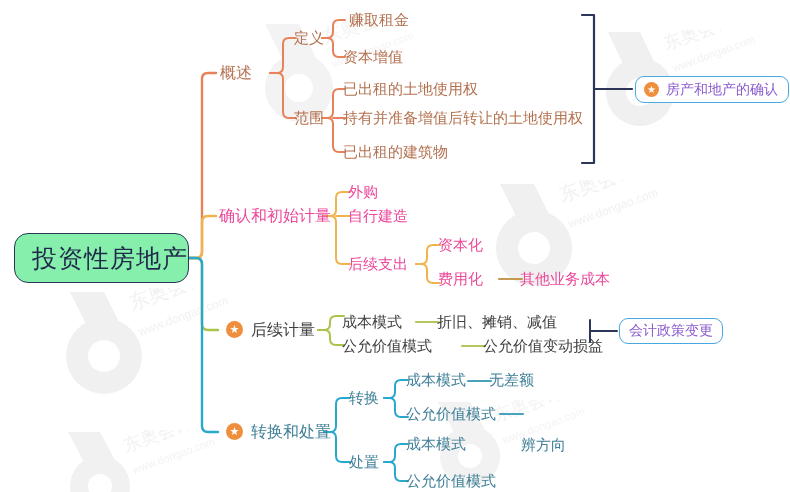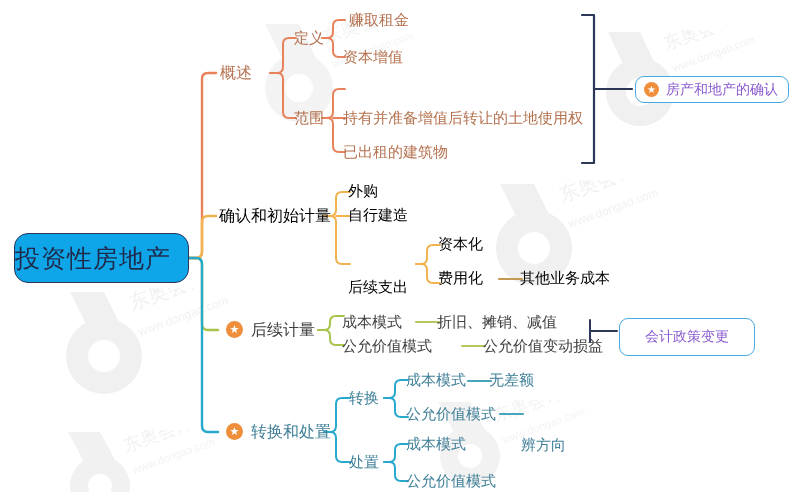--- a/index.html
+++ b/index.html
@@ -13,50 +13,50 @@
   #stage{position:absolute;left:0;top:0;width:790px;height:492px;}
   .wm{position:absolute;pointer-events:none;user-select:none;}
   .wm svg{display:block;}
   .node{position:absolute;white-space:nowrap;}
 
   
   #root-node{
     left:14px;top:233px;width:175px;height:50px;
     border:1.6px solid #2c3659;
     border-radius:14px;
-    background:#0ea5e9;
+    background:#86efac;
     box-sizing:border-box;
-    display:flex;align-items:center;justify-content:flex-start;
+    display:flex;align-items:center;justify-content:flex-end;
     font-size:25px;color:#1f2a4a;letter-spacing:1px;
   }
 
   .lbl{position:absolute;white-space:nowrap;font-size:15px;line-height:1;}
   .lbl.big{font-size:16px;}
   .c-orange{color:#b4714f;}
-  .c-amber{color:#000000;font-family:Liberation Serif, serif;}
+  .c-amber{color:#ec4899;}
   .c-green{color:#404040;}
   .c-teal{color:#3f7f97;}
 
   
   .star{
     position:absolute;width:17px;height:17px;border-radius:50%;
     background:#ef8f3c;display:flex;align-items:center;justify-content:center;
     color:#ffffff;font-size:11px;line-height:1;
   }
 
   
   .pill{
     position:absolute;box-sizing:border-box;
     border:1.4px solid #4aa8e0;border-radius:9px;
     background:#ffffff;
     display:flex;align-items:center;
     color:#8b5ccf;font-size:14px;white-space:nowrap;
   }
   #badge-property{left:635px;top:76px;height:27px;padding:0 10px 0 8px;gap:7px;}
-  #badge-policy{left:619px;top:318px;height:38px;padding:0 25px;}
+  #badge-policy{left:619px;top:318px;height:26px;padding:0 9px;}
   .pill .star{position:static;width:15px;height:15px;font-size:10px;flex:none;}
 
   svg#wires{position:absolute;left:0;top:0;width:790px;height:492px;overflow:visible;}
   svg#wires path,svg#wires line{fill:none;stroke-linecap:round;stroke-linejoin:round;}
 </style>
 </head>
 <body>
 
 <div id="stage">
 
@@ -186,33 +186,34 @@
   </div>
 
   <div class="lbl big c-orange" style="left:220px;top:65px;">概述</div>
 
   <div class="lbl c-orange" style="left:294px;top:30px;">定义</div>
   <div class="lbl c-orange" style="left:294px;top:110px;">范围</div>
 
   <div class="lbl c-orange" style="left:349px;top:12px;">赚取租金</div>
   <div class="lbl c-orange" style="left:343px;top:49px;">资本增值</div>
 
+  <div class="lbl c-orange" style="left:343px;top:81px;">已出租的土地使用权</div>
   <div class="lbl c-orange" style="left:343px;top:110px;">持有并准备增值后转让的土地使用权</div>
   <div class="lbl c-orange" style="left:343px;top:144px;">已出租的建筑物</div>
 
   <div id="badge-property" class="pill">
     <span class="star">★</span>
     <span>房产和地产的确认</span>
   </div>
 
   <div class="lbl big c-amber" style="left:219px;top:208px;">确认和初始计量</div>
 
   <div class="lbl c-amber" style="left:348px;top:184px;">外购</div>
   <div class="lbl c-amber" style="left:348px;top:208px;">自行建造</div>
-  <div class="lbl c-amber" style="left:348px;top:256px;margin-top:24px;">后续支出</div>
+  <div class="lbl c-amber" style="left:348px;top:256px;">后续支出</div>
 
   <div class="lbl c-amber" style="left:438px;top:237px;">资本化</div>
   <div class="lbl c-amber" style="left:438px;top:271px;">费用化</div>
   <div class="lbl c-amber" style="left:520px;top:271px;">其他业务成本</div>
 
   <div class="star" style="left:226px;top:321px;">★</div>
   <div class="lbl big c-green" style="left:251px;top:322px;">后续计量</div>
 
   <div class="lbl c-green" style="left:342px;top:314px;">成本模式</div>
   <div class="lbl c-green" style="left:437px;top:314px;">折旧、摊销、减值</div>

